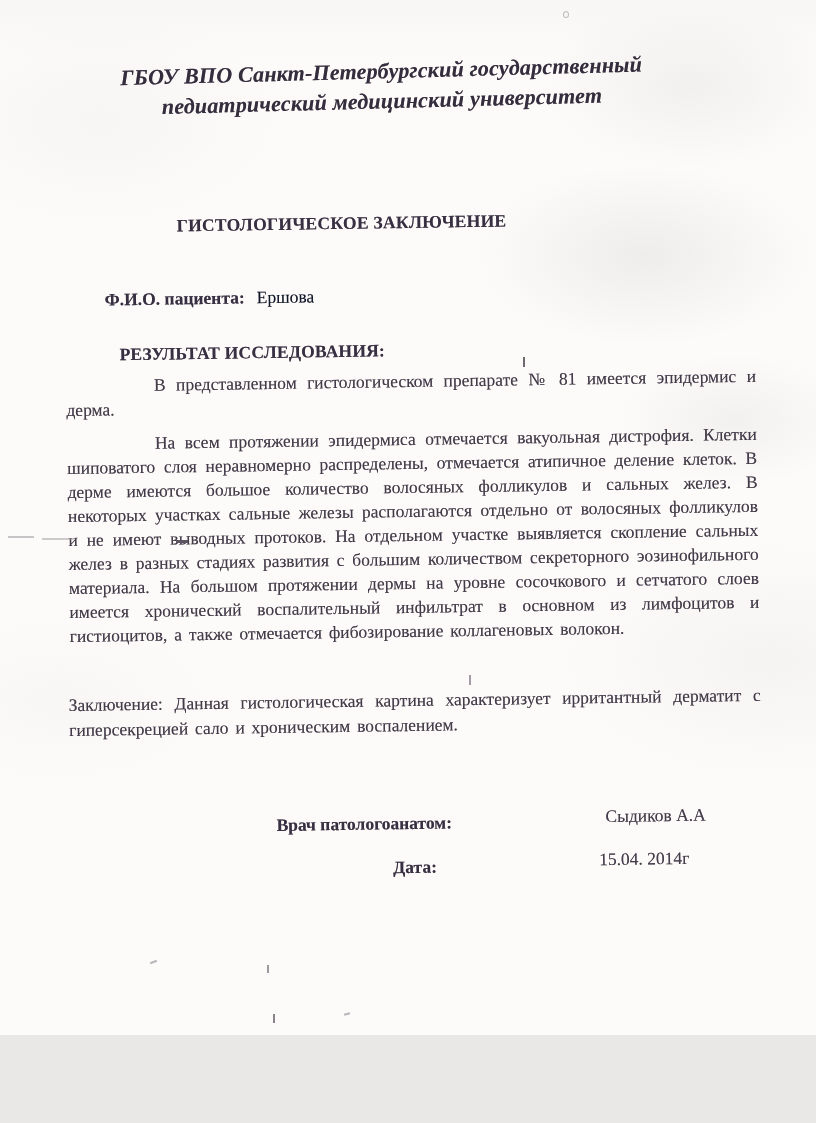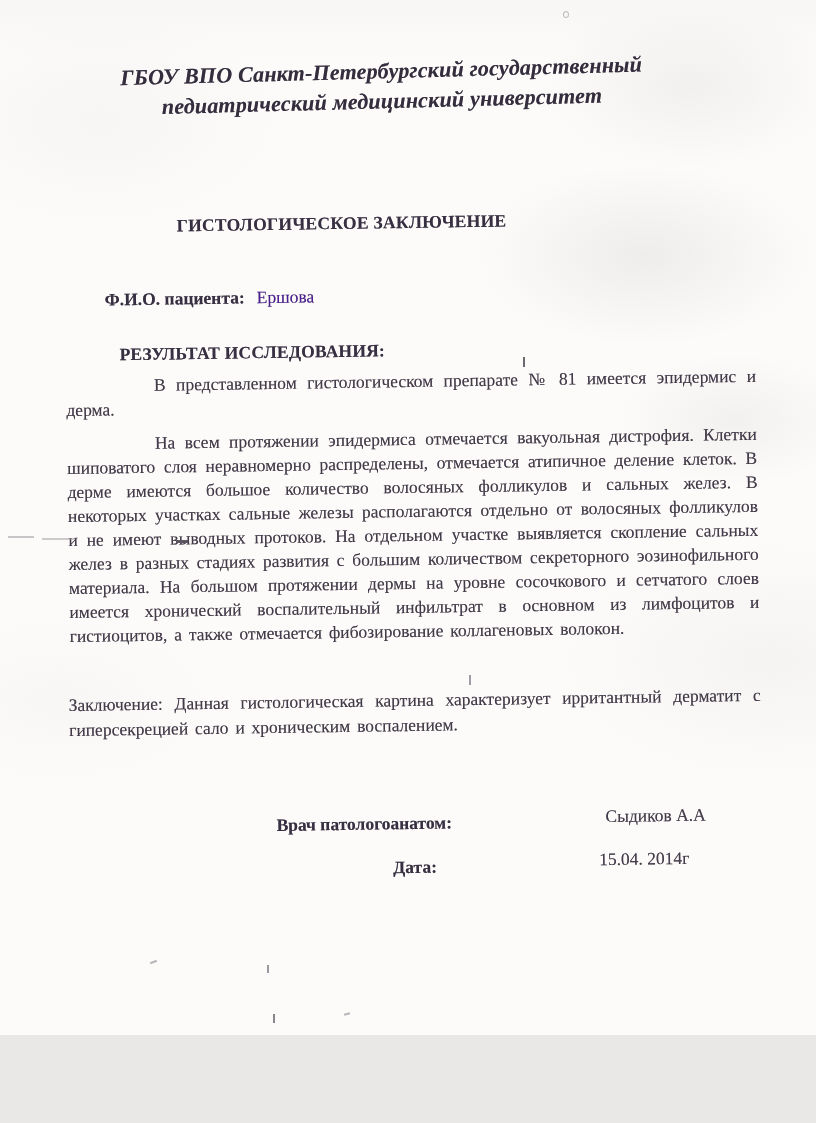--- a/index.html
+++ b/index.html
@@ -50,21 +50,21 @@
     margin: 0;
     font-size: 17.5px; font-weight: bold;
     letter-spacing: 0.3px;
     color: #372f42;
   }
   .patient-row {
     position: absolute; top: 285px; left: 108px;
     font-size: 17.5px;
   }
   .patient-row .lbl { font-weight: bold; color: #372f42; }
-  .patient-row .val { margin-left: 12px; color: #4c1d95; }
+  .patient-row .val { margin-left: 12px; color: #0f172a; }
   .result-heading {
     position: absolute; top: 340px; left: 122px;
     font-size: 17.5px; font-weight: bold;
     letter-spacing: 0.2px;
     color: #372f42;
   }
   .body-block {
     position: absolute; top: 369px; left: 68px; width: 690px;
   }
   .body-block .para {

